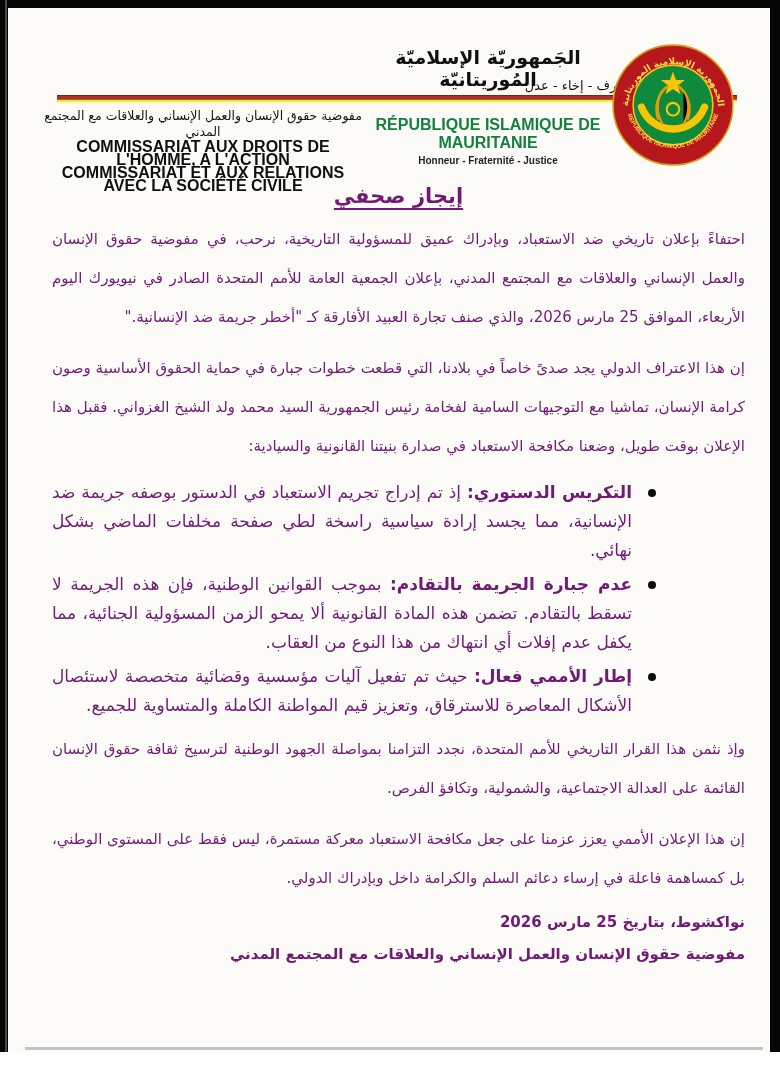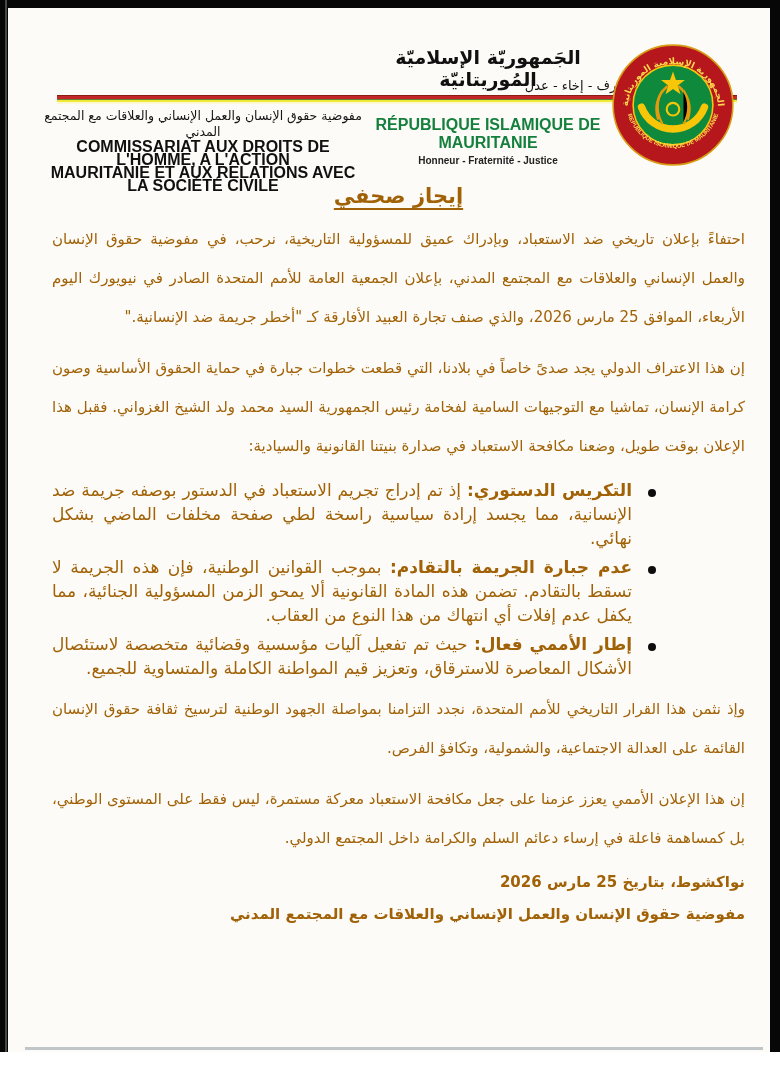--- a/index.html
+++ b/index.html
@@ -27,26 +27,26 @@
   .commissariat .fr { font-family:"Liberation Sans", sans-serif;
     font-size:16px; line-height:13px; font-weight:bold; color:#101010; }
 
   .rep-block { position:absolute; left:352px; top:108px; width:256px; text-align:center; }
   .rep-block .name { font-family:"Liberation Sans", sans-serif; font-size:16px; font-weight:bold; color:#15803d; }
   .rep-block .motto { margin-top:3px; font-family:"Liberation Sans", sans-serif; font-size:10px; font-weight:bold; color:#222; }
 
   .seal { position:absolute; left:602px; top:34px; width:126px; height:126px; }
 
   
-  .doc-body { position:absolute; left:44px; top:176px; right:25px; direction:rtl; color:#a16207; }
+  .doc-body { position:absolute; left:44px; top:176px; right:25px; direction:rtl; color:#701a75; }
   .doc-title { text-align:center; font-size:21px; font-weight:bold; margin-bottom:12px;
     text-decoration:underline; text-underline-offset:5px; text-decoration-thickness:2px; }
   .doc-body p.para { font-size:15px; line-height:39px; text-align:justify; margin-bottom:12px; }
   ul.points { list-style:none; margin:2px 113px 10px 0; padding:0; }
-  ul.points li { position:relative; font-size:17px; line-height:24px; text-align:justify; margin-bottom:5px; }
+  ul.points li { position:relative; font-size:17px; line-height:29px; text-align:justify; margin-bottom:5px; }
   ul.points li::before { content:""; position:absolute; right:-24px; top:11px; width:8px; height:8px;
     border-radius:50%; background:#0d0d0d; }
   .lead { font-weight:bold; }
   .center-line { font-size:15px; font-weight:bold; margin-top:8px; line-height:24px; }
 </style>
 </head>
 <body>
 
 <div class="mat"></div>
 <div class="mat-edge"></div>
@@ -56,21 +56,21 @@
   <div class="frame"></div>
 
   <div class="hdr-ar-name">الجَمهوريّة الإسلاميّة المُوريتانيّة</div>
   <div class="hdr-ar-motto">شرف - إخاء - عدل</div>
   <div class="separator"></div>
 
   <div class="commissariat">
     <div class="ar">مفوضية حقوق الإنسان والعمل الإنساني والعلاقات مع المجتمع المدني</div>
     <div class="fr">
       <div>COMMISSARIAT AUX DROITS DE L'HOMME, A L'ACTION</div>
-      <div>MAURITANIE ET AUX RELATIONS AVEC LA SOCIÉTÉ CIVILE</div>
+      <div>COMMISSARIAT ET AUX RELATIONS AVEC LA SOCIÉTÉ CIVILE</div>
     </div>
   </div>
 
   <div class="rep-block">
     <div class="name">RÉPUBLIQUE ISLAMIQUE DE MAURITANIE</div>
     <div class="motto">Honneur - Fraternité - Justice</div>
   </div>
 
   <svg class="seal" viewBox="0 0 120 120">
     <defs>
@@ -100,18 +100,18 @@
     <p class="para">احتفاءً بإعلان تاريخي ضد الاستعباد، وبإدراك عميق للمسؤولية التاريخية، نرحب، في مفوضية حقوق الإنسان والعمل الإنساني والعلاقات مع المجتمع المدني، بإعلان الجمعية العامة للأمم المتحدة الصادر في نيويورك اليوم الأربعاء، الموافق 25 مارس 2026، والذي صنف تجارة العبيد الأفارقة كـ "أخطر جريمة ضد الإنسانية."</p>
     <p class="para">إن هذا الاعتراف الدولي يجد صدىً خاصاً في بلادنا، التي قطعت خطوات جبارة في حماية الحقوق الأساسية وصون كرامة الإنسان، تماشيا مع التوجيهات السامية لفخامة رئيس الجمهورية السيد محمد ولد الشيخ الغزواني. فقبل هذا الإعلان بوقت طويل، وضعنا مكافحة الاستعباد في صدارة بنيتنا القانونية والسيادية:</p>
 
     <ul class="points">
       <li><span class="lead">التكريس الدستوري:</span><span> إذ تم إدراج تجريم الاستعباد في الدستور بوصفه جريمة ضد الإنسانية، مما يجسد إرادة سياسية راسخة لطي صفحة مخلفات الماضي بشكل نهائي.</span></li>
       <li><span class="lead">عدم جبارة الجريمة بالتقادم:</span><span> بموجب القوانين الوطنية، فإن هذه الجريمة لا تسقط بالتقادم. تضمن هذه المادة القانونية ألا يمحو الزمن المسؤولية الجنائية، مما يكفل عدم إفلات أي انتهاك من هذا النوع من العقاب.</span></li>
       <li><span class="lead">إطار الأممي فعال:</span><span> حيث تم تفعيل آليات مؤسسية وقضائية متخصصة لاستئصال الأشكال المعاصرة للاسترقاق، وتعزيز قيم المواطنة الكاملة والمتساوية للجميع.</span></li>
     </ul>
 
     <p class="para">وإذ نثمن هذا القرار التاريخي للأمم المتحدة، نجدد التزامنا بمواصلة الجهود الوطنية لترسيخ ثقافة حقوق الإنسان القائمة على العدالة الاجتماعية، والشمولية، وتكافؤ الفرص.</p>
-    <p class="para">إن هذا الإعلان الأممي يعزز عزمنا على جعل مكافحة الاستعباد معركة مستمرة، ليس فقط على المستوى الوطني، بل كمساهمة فاعلة في إرساء دعائم السلم والكرامة داخل المجتمع الدولي.</p>
+    <p class="para">إن هذا الإعلان الأممي يعزز عزمنا على جعل مكافحة الاستعباد معركة مستمرة، ليس فقط على المستوى الوطني، بل كمساهمة فاعلة في إرساء دعائم السلم والكرامة داخل وبإدراك الدولي.</p>
 
     <div class="center-line">نواكشوط، بتاريخ 25 مارس 2026</div>
     <div class="center-line">مفوضية حقوق الإنسان والعمل الإنساني والعلاقات مع المجتمع المدني</div>
   </div>
 </div>
 
 </body></html>

